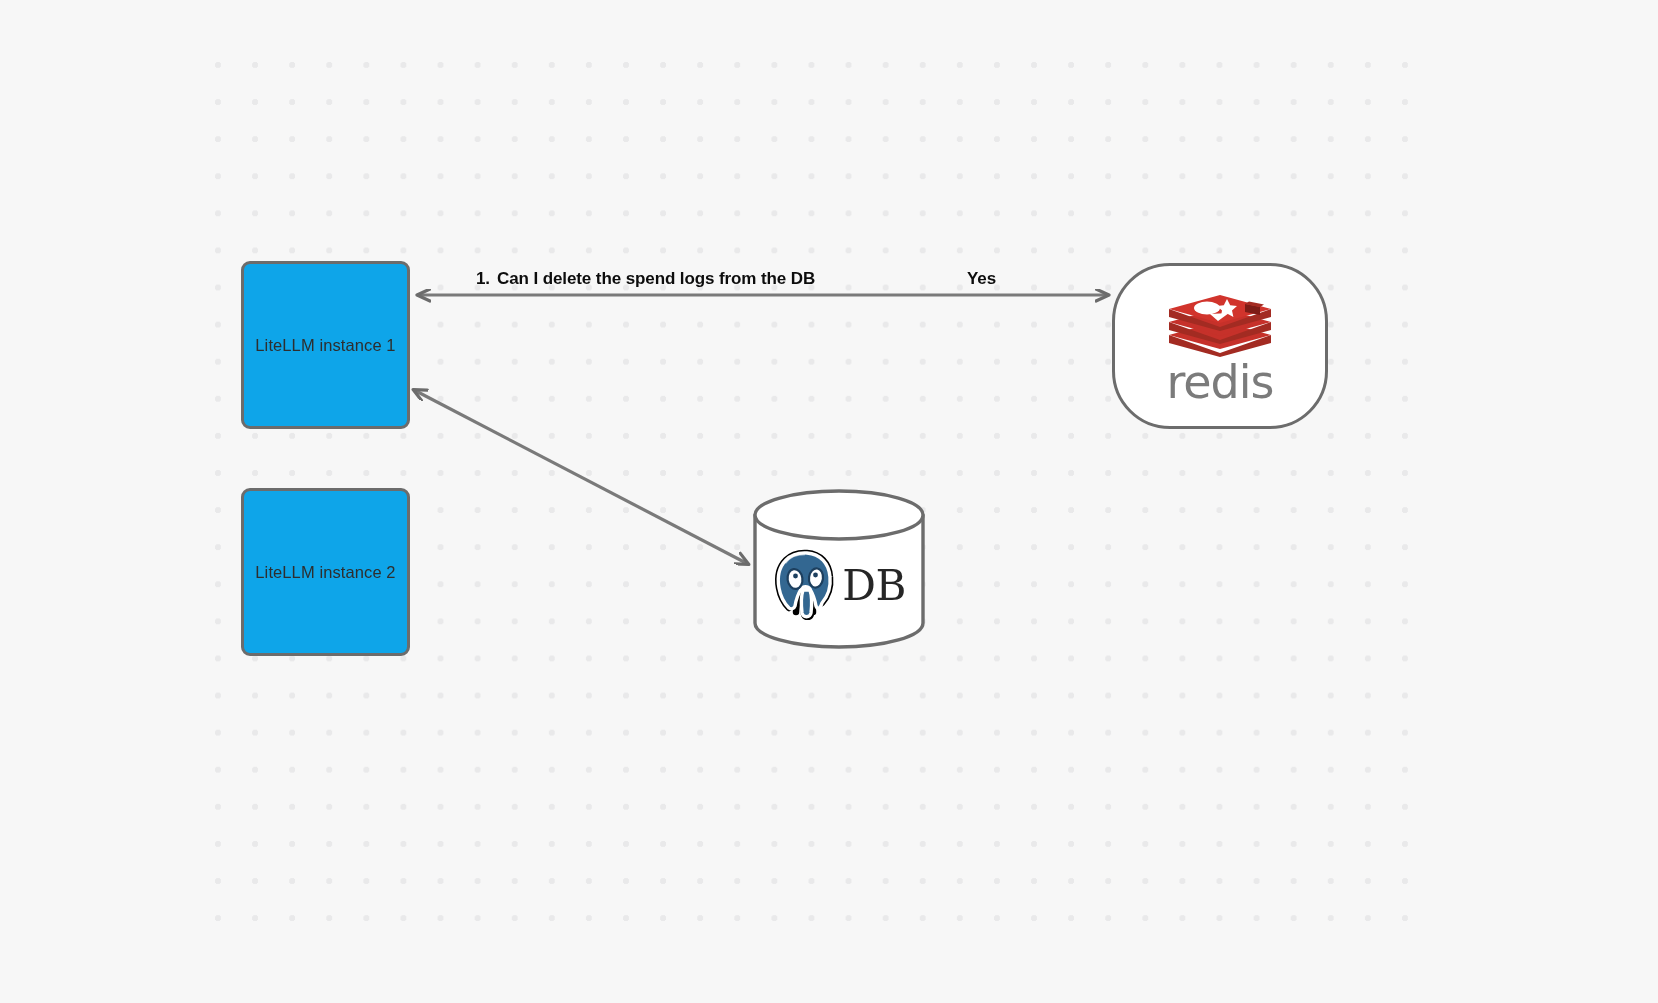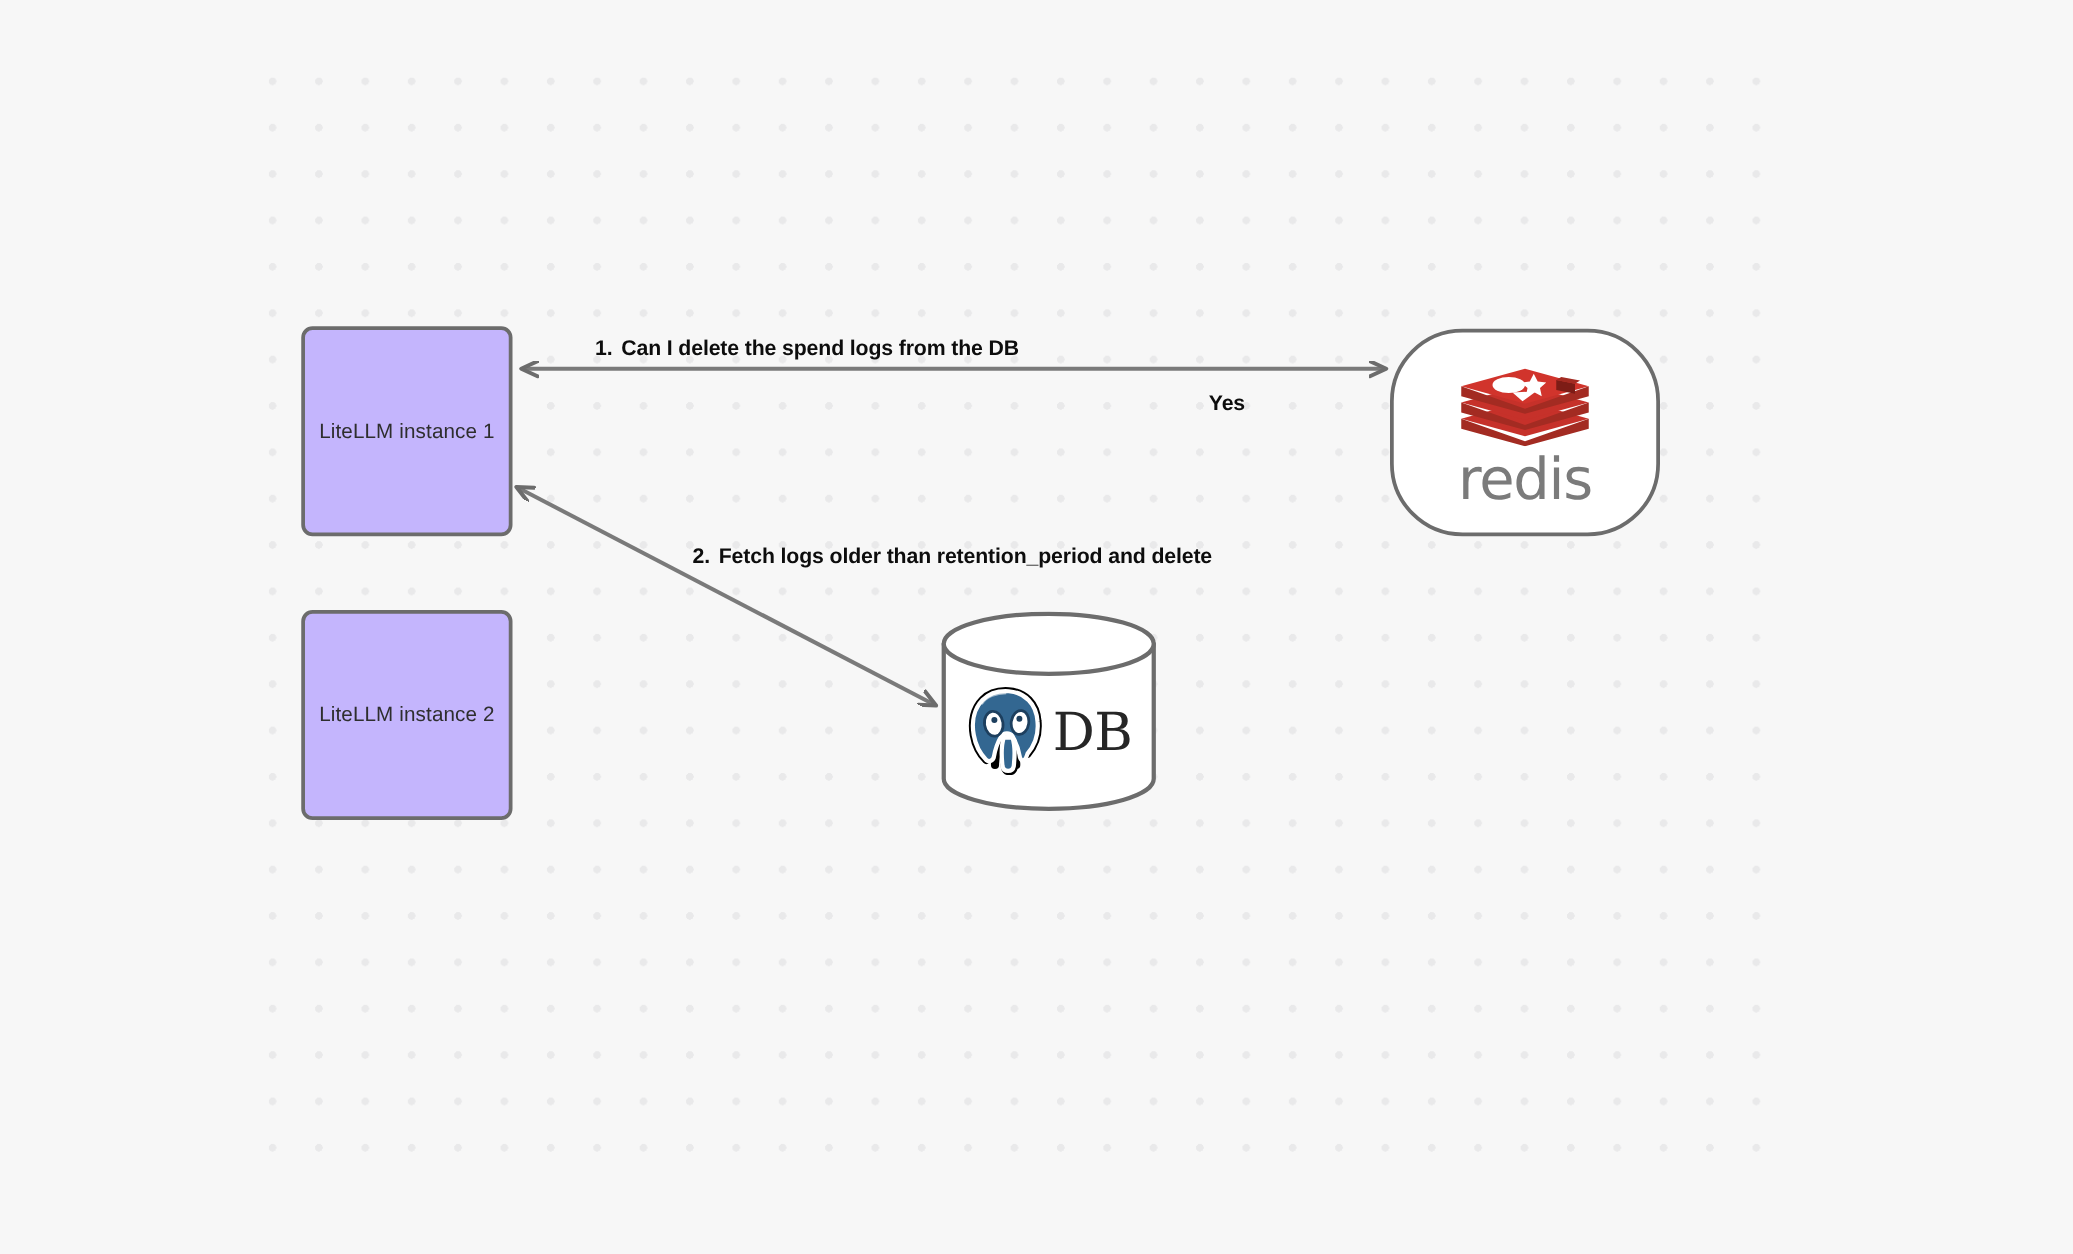--- a/index.html
+++ b/index.html
@@ -19,21 +19,21 @@
     width:1212px;height:862px;
     background-image:radial-gradient(circle at 3px 3px, #e9e9ea 2.9px, rgba(0,0,0,0) 3.2px);
     background-size:37.1px 37.1px;
     background-position:0 0;
     pointer-events:none;
   }
   
   .node-box{
     position:absolute;
     box-sizing:border-box;
-    background:#c4b5fd;
+    background:#0ea5e9;
     border:3.4px solid #6c6c6c;
     border-radius:9px;
     display:flex;
     align-items:center;
     justify-content:center;
   }
   .node-box .node-label{
     font-size:16.5px;
     color:#2e2e2e;
     letter-spacing:.1px;
@@ -89,21 +89,21 @@
   .edge-label{
     position:absolute;
     font-size:17px;
     font-weight:700;
     color:#0d0d0d;
     white-space:nowrap;
     letter-spacing:-0.1px;
   }
   #label-step-1{left:476px;top:269px;}
   #label-step-1 .num{margin-right:7px;}
-  #label-yes{left:967px;top:269px;margin-top:44px;}
+  #label-yes{left:967px;top:269px;}
   #label-step-2{left:554px;top:435px;}
   #label-step-2 .num{margin-right:7px;}
 
   svg.edges{position:absolute;left:0;top:0;width:1658px;height:1003px;overflow:visible;pointer-events:none;}
 </style>
 </head>
 <body>
 
 <div id="canvas">
 
@@ -188,17 +188,14 @@
     </div>
     <div class="redis-word">redis</div>
   </div>
 
   <div class="edge-label" id="label-step-1">
     <span class="num">1.</span><span>Can I delete the spend logs from the DB</span>
   </div>
 
   <div class="edge-label" id="label-yes">Yes</div>
 
-  <div class="edge-label" id="label-step-2">
-    <span class="num">2.</span><span>Fetch logs older than retention_period and delete</span>
-  </div>
 
 </div>
 
 </body></html>

